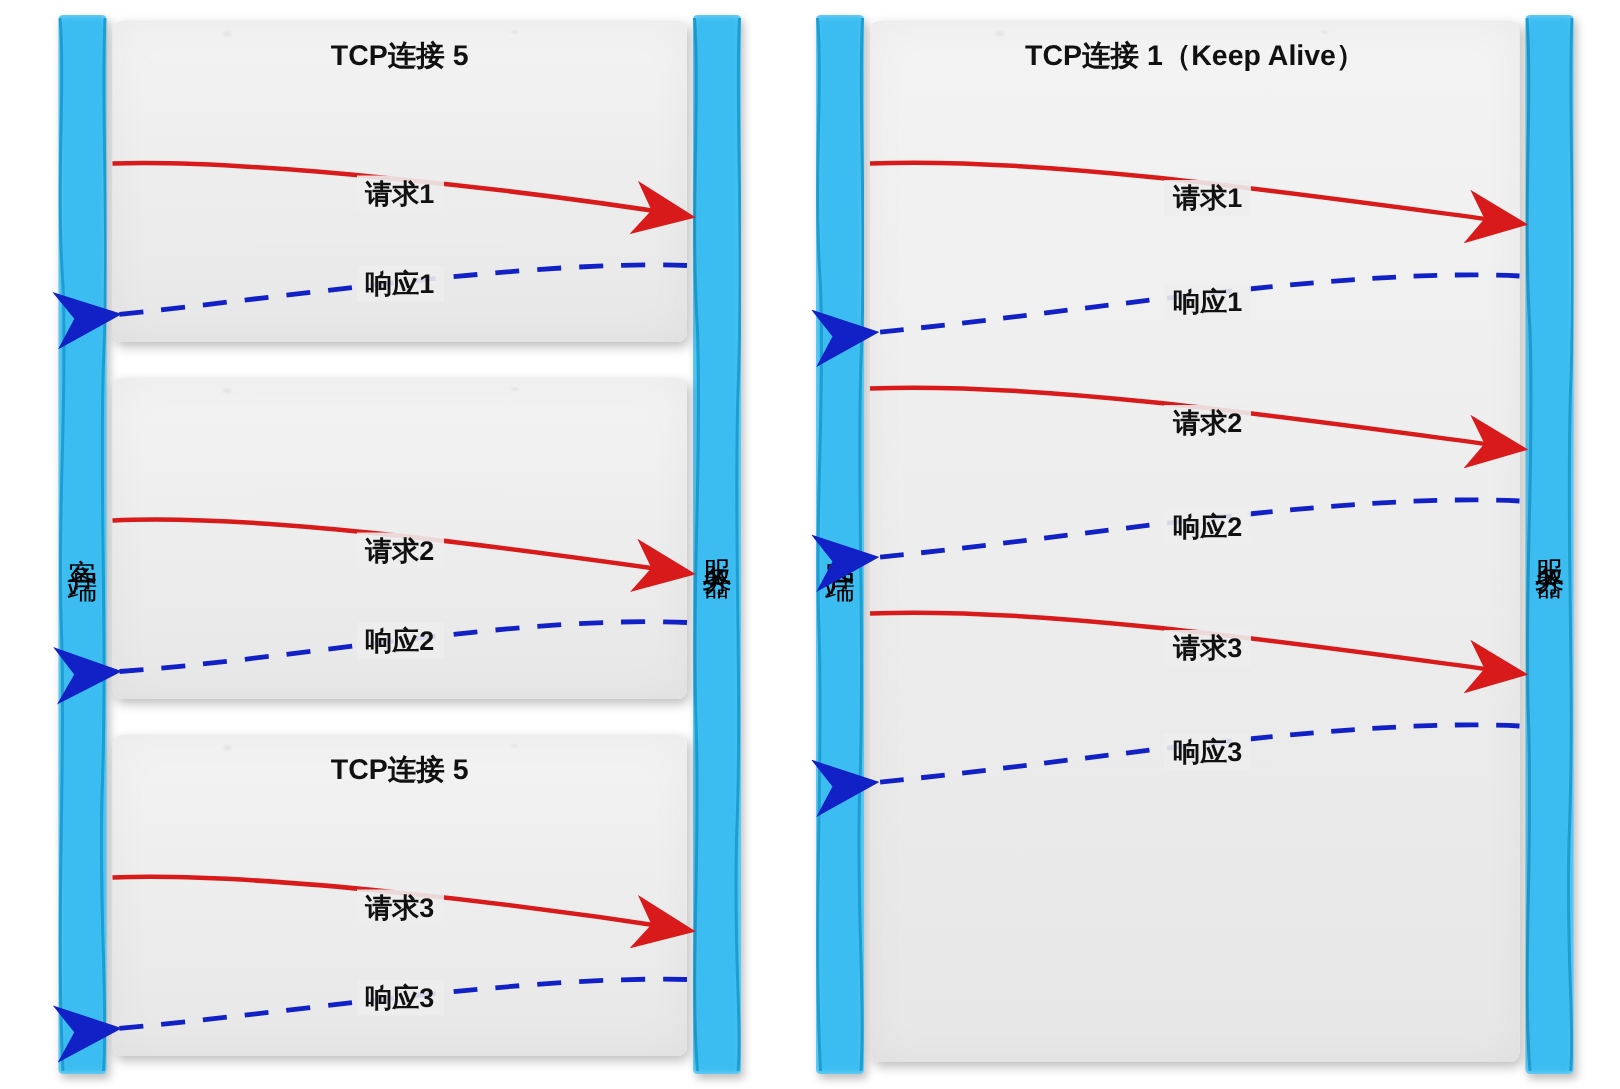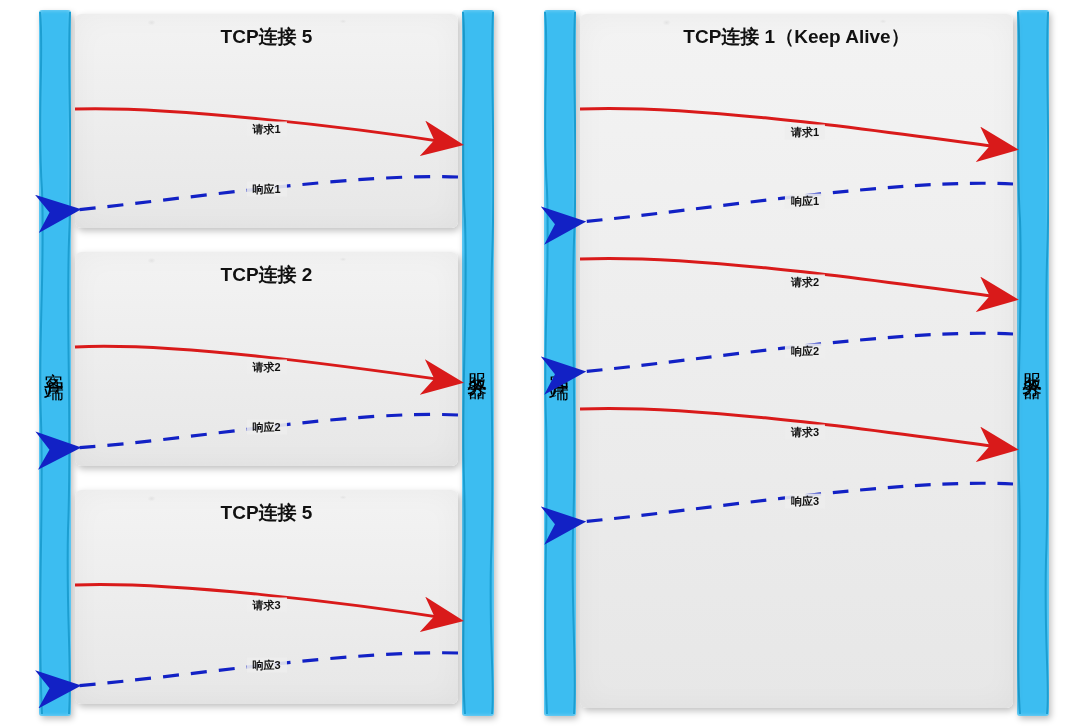--- a/index.html
+++ b/index.html
@@ -103,21 +103,21 @@
   svg.arrows {
     position: absolute;
     left: 0;
     top: 0;
     width: 100%;
     height: 100%;
     overflow: visible;
   }
   .lbl {
     position: absolute;
-    font-size: 11px;
+    font-size: 18px;
     font-weight: bold;
     color: #111;
     background: rgba(237,237,237,0.9);
     padding: 0 6px;
     transform: translate(-50%, -50%);
     white-space: nowrap;
   }
 
 </style>
 </head>
@@ -157,21 +157,20 @@
             </marker>
           </defs>
           <path d="M 0 95  C 90 92, 270 112, 383 130" stroke="#d91a1a" stroke-width="3" fill="none" marker-end="url(#arR_L1)"></path>
           <path d="M 383 163 C 280 159, 110 185, 0 196" stroke="#1221c5" stroke-width="3.2" stroke-dasharray="16 12" fill="none" marker-end="url(#arB_L1)"></path>
         </svg>
         <span class="lbl" style="left:50%; top:115px;">请求1</span>
         <span class="lbl" style="left:50%; top:175px;">响应1</span>
       </div>
 
       <div class="block" style="top:242px; height:214px;">
-        <div class="title">TCP连接 2</div>
         <svg class="arrows" viewBox="0 0 383 214" preserveAspectRatio="none">
           <defs>
             <marker id="arR_L2" markerWidth="14" markerHeight="12" refX="12" refY="6" orient="auto">
               <path d="M0 0 L14 6 L0 12 L4 6 Z" fill="#d91a1a"></path>
             </marker>
             <marker id="arB_L2" markerWidth="14" markerHeight="12" refX="2" refY="6" orient="auto">
               <path d="M14 0 L0 6 L14 12 L10 6 Z" fill="#1221c5"></path>
             </marker>
           </defs>
           <path d="M 0 95  C 100 90, 270 114, 383 130" stroke="#d91a1a" stroke-width="3" fill="none" marker-end="url(#arR_L2)"></path>

